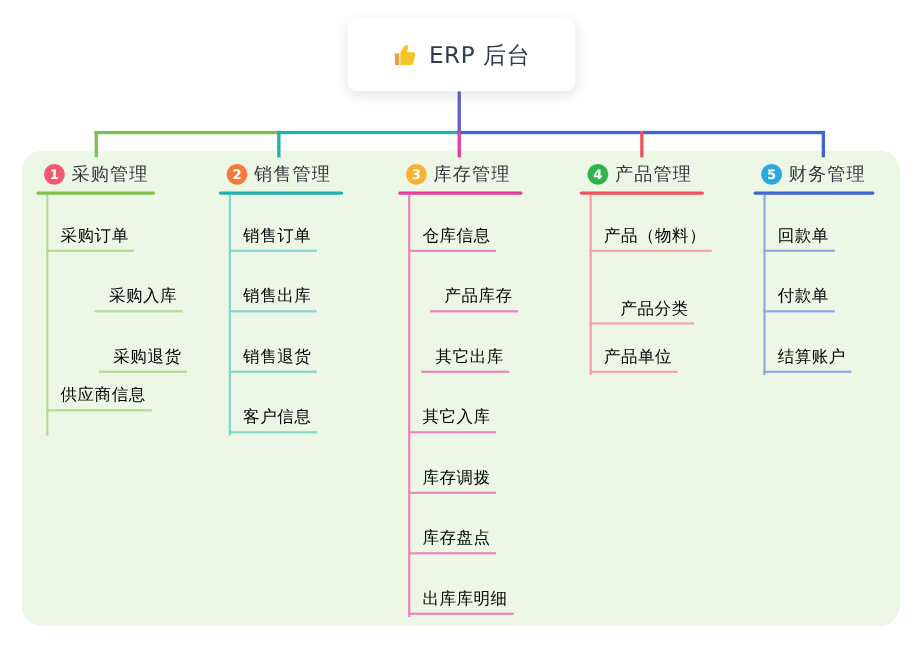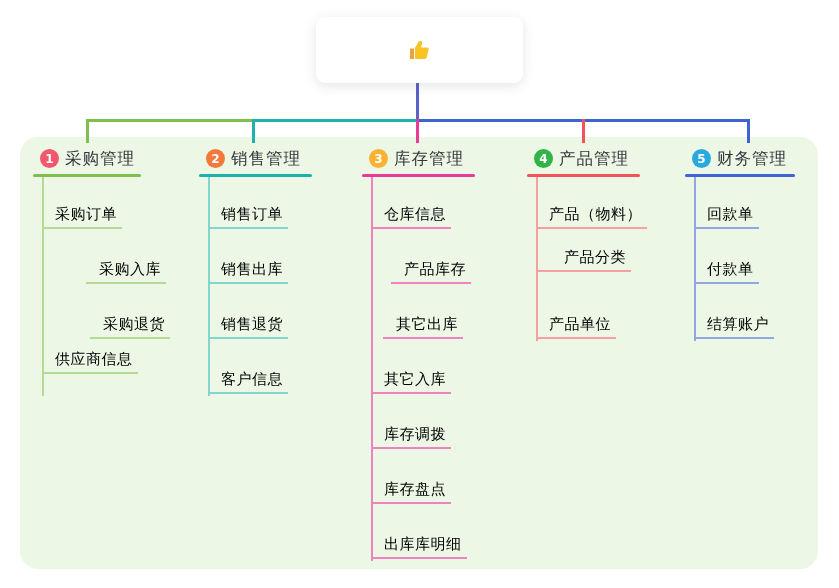--- a/index.html
+++ b/index.html
@@ -54,20 +54,21 @@
       <div class="line" style="left: 747px; top: 119px; width: 3px; height: 24px; background: rgb(62, 99, 210);"></div>
     </div>
 
   <div class="root-card">
     <span class="icon">
       <svg viewBox="0 0 24 24" width="24" height="24">
         <path d="M2 10.5h4V21H2z" fill="#e8a33d"></path>
         <path d="M7 21h9.6c1 0 1.9-.7 2.1-1.7l1.8-7.2A2 2 0 0 0 18.6 9.6H13l1.1-4.4a1.9 1.9 0 0 0-1.9-2.4c-.6 0-1.1.3-1.4.8L7 9.8z" fill="#f7c325"></path>
       </svg>
     </span>
+    <span class="root-title">ERP 后台</span>
   </div>
 
   <div id="branches">
       <div>
         <div>
           <div class="badge" style="left: 40px; top: 149px; background: rgb(240, 88, 110);">1</div>
           <div class="branch-label" style="left: 65px; top: 148px;">采购管理</div>
           <div class="branch-underline" style="left: 33px; top: 174px; width: 108px; background: rgb(125, 191, 80);"></div>
         </div>
         <div class="vline" style="left: 42px; top: 177px; height: 219px; background: rgb(181, 217, 150);"></div>
@@ -104,21 +105,21 @@
         <div class="child" style="left: 371px; top: 535px; border-bottom-color: rgb(239, 131, 192);">出库库明细</div>
       </div>
       <div>
         <div>
           <div class="badge" style="left: 534px; top: 149px; background: rgb(50, 179, 74);">4</div>
           <div class="branch-label" style="left: 559px; top: 148px;">产品管理</div>
           <div class="branch-underline" style="left: 527px; top: 174px; width: 113px; background: rgb(242, 82, 90);"></div>
         </div>
         <div class="vline" style="left: 536px; top: 177px; height: 164px; background: rgb(247, 160, 164);"></div>
         <div class="child" style="left: 536px; top: 205px; border-bottom-color: rgb(247, 160, 164);">产品（物料）</div>
-        <div class="child" style="left: 536px; top: 248px; border-bottom-color: rgb(247, 160, 164); padding-left: 28px;">产品分类</div>
+        <div class="child" style="left: 536px; top: 271px; border-bottom-color: rgb(247, 160, 164); padding-left: 28px;">产品分类</div>
         <div class="child" style="left: 536px; top: 315px; border-bottom-color: rgb(247, 160, 164);">产品单位</div>
       </div>
       <div>
         <div>
           <div class="badge" style="left: 692px; top: 149px; background: rgb(42, 169, 224);">5</div>
           <div class="branch-label" style="left: 717px; top: 148px;">财务管理</div>
           <div class="branch-underline" style="left: 685px; top: 174px; width: 110px; background: rgb(62, 99, 210);"></div>
         </div>
         <div class="vline" style="left: 694px; top: 177px; height: 164px; background: rgb(144, 167, 228);"></div>
         <div class="child" style="left: 694px; top: 205px; border-bottom-color: rgb(144, 167, 228);">回款单</div>

